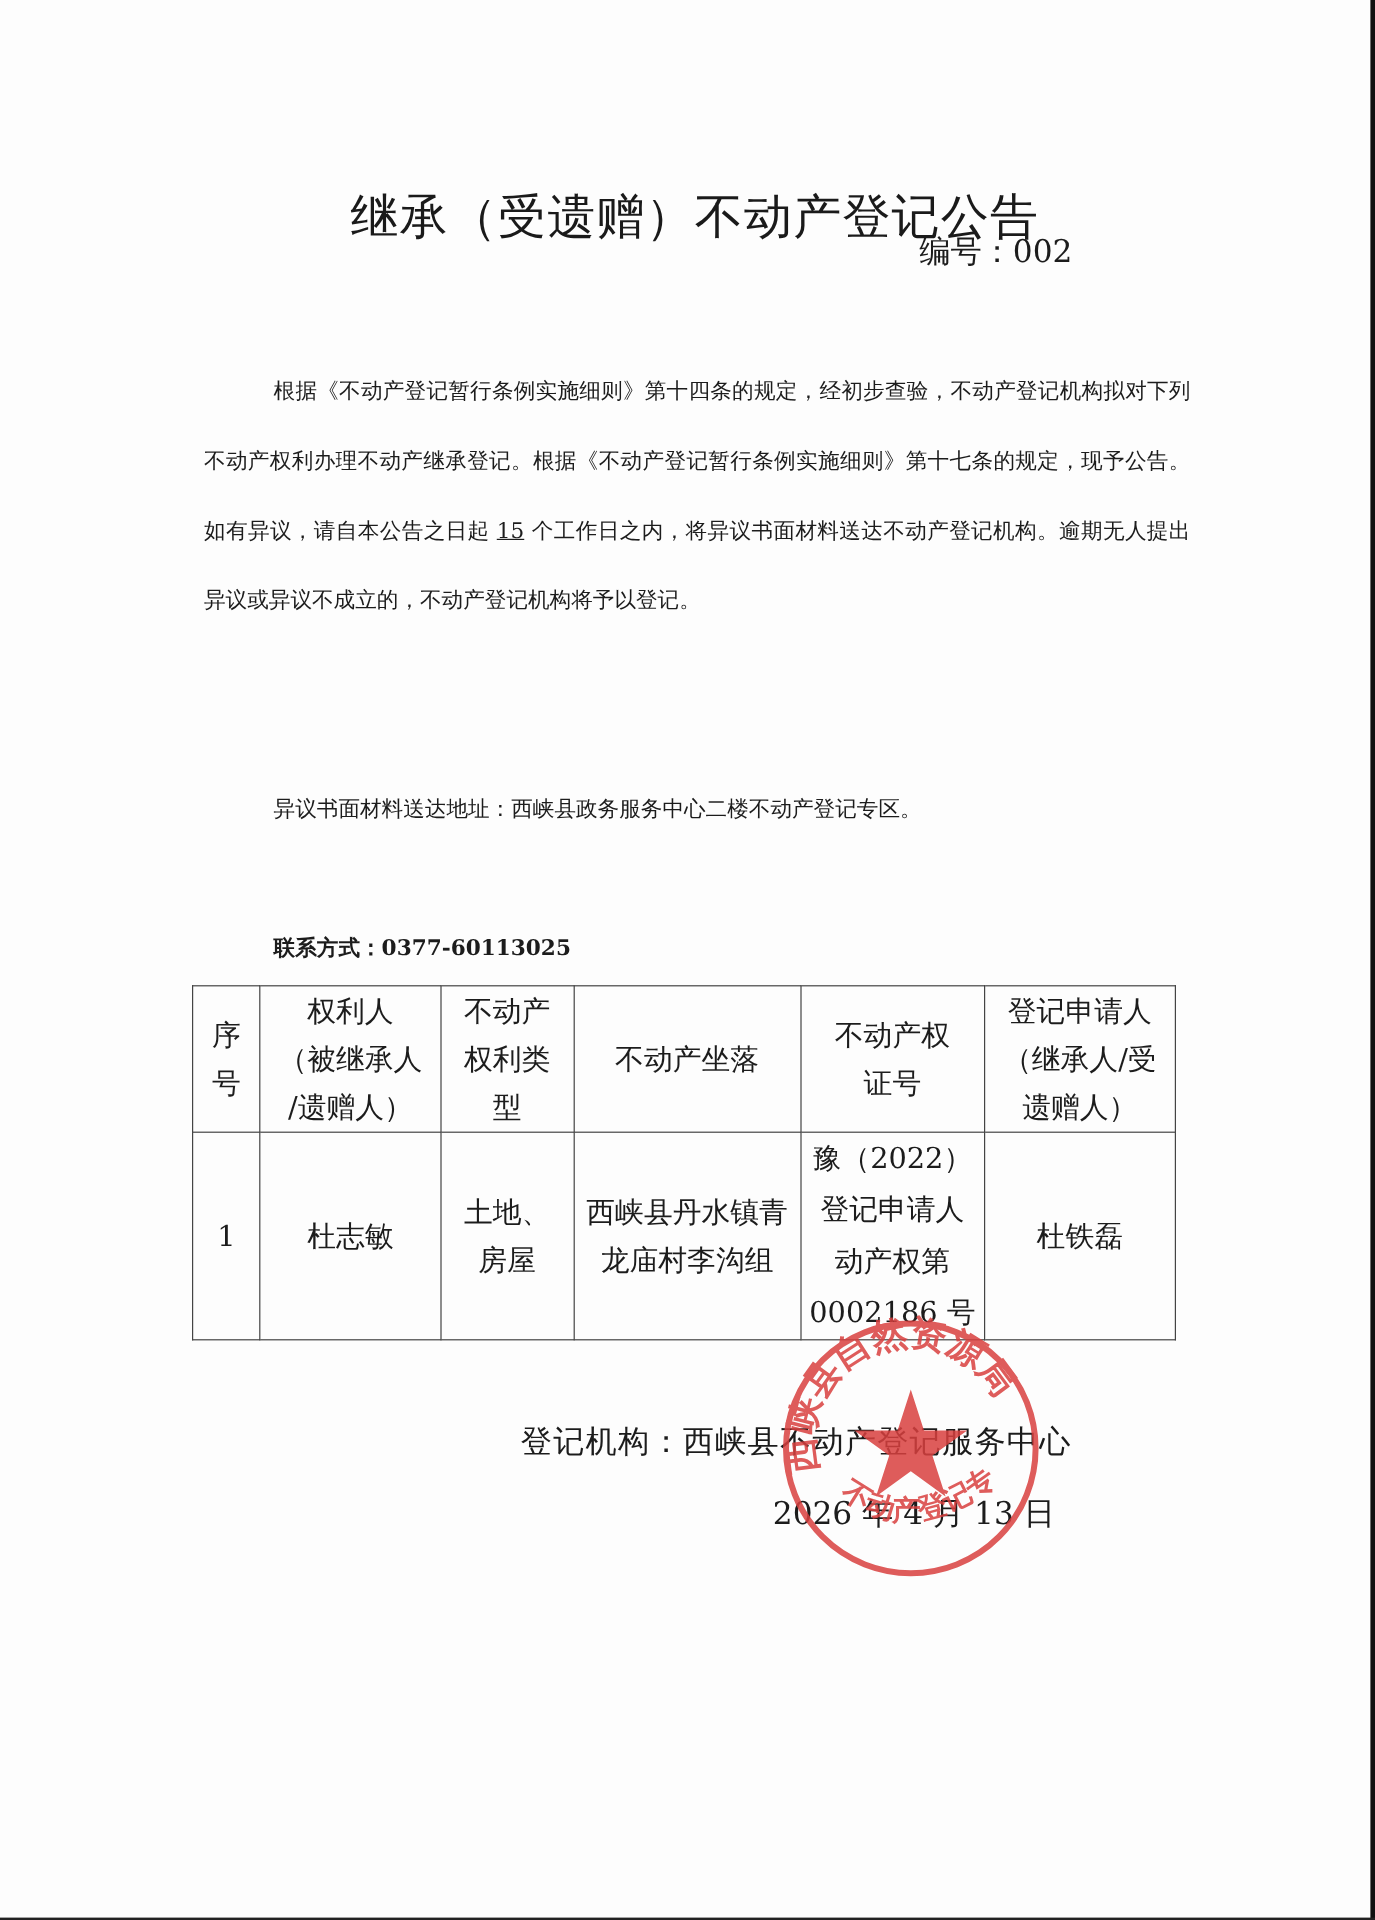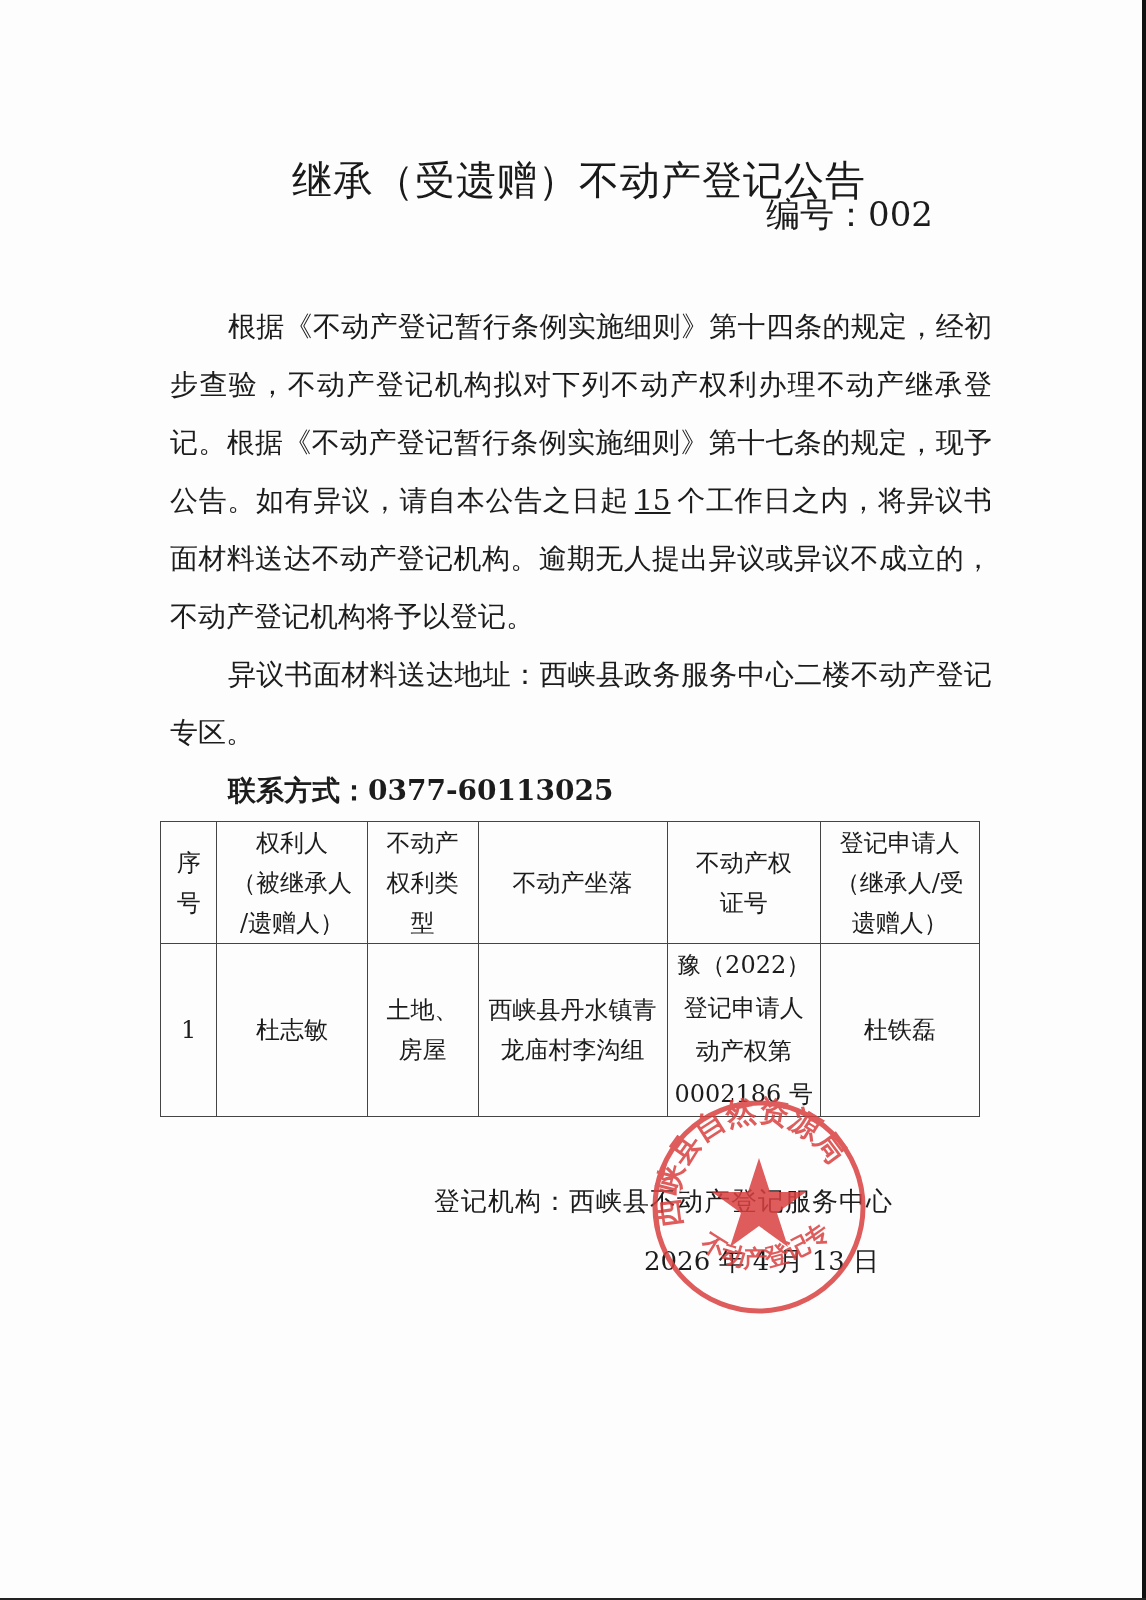--- a/index.html
+++ b/index.html
@@ -8,24 +8,24 @@
     background: #fdfdfd;
     font-family: "DejaVu Serif", "Liberation Serif", serif;
     color: #1c1c1c;
   }
   .edge-right { position: absolute; top: 0; right: 0; width: 4px; height: 1600px; background: #111; }
   .edge-bottom { position: absolute; left: 0; bottom: 0; width: 1146px; height: 2px; background: #222; }
   .title {
     position: absolute; top: 126px; left: 0; width: 1158px; text-align: center;
     font-size: 40px; letter-spacing: 1px; font-weight: normal; color: #1a1a1a;
   }
-  .docno { position: absolute; top: 192px; left: 766px; font-size: 34px; }
+  .docno { position: absolute; top: 192px; left: 766px; font-size: 26px; }
   .para {
     position: absolute; left: 170px; width: 822px;
-    font-size: 28px; line-height: 58px; text-align: justify;
+    font-size: 18px; line-height: 58px; text-align: justify;
   }
   .p1 { top: 298px; text-indent: 58px; }
   .p2 { top: 646px; text-indent: 58px; }
   .p3 { top: 762px; left: 228px; font-weight: bold; }
   .underline { text-decoration: underline; padding: 0 6px; }
   table.reg {
     position: absolute; top: 821px; left: 160px; width: 820px;
     border-collapse: collapse; font-size: 24px; line-height: 40px;
   }
   table.reg th, table.reg td {

